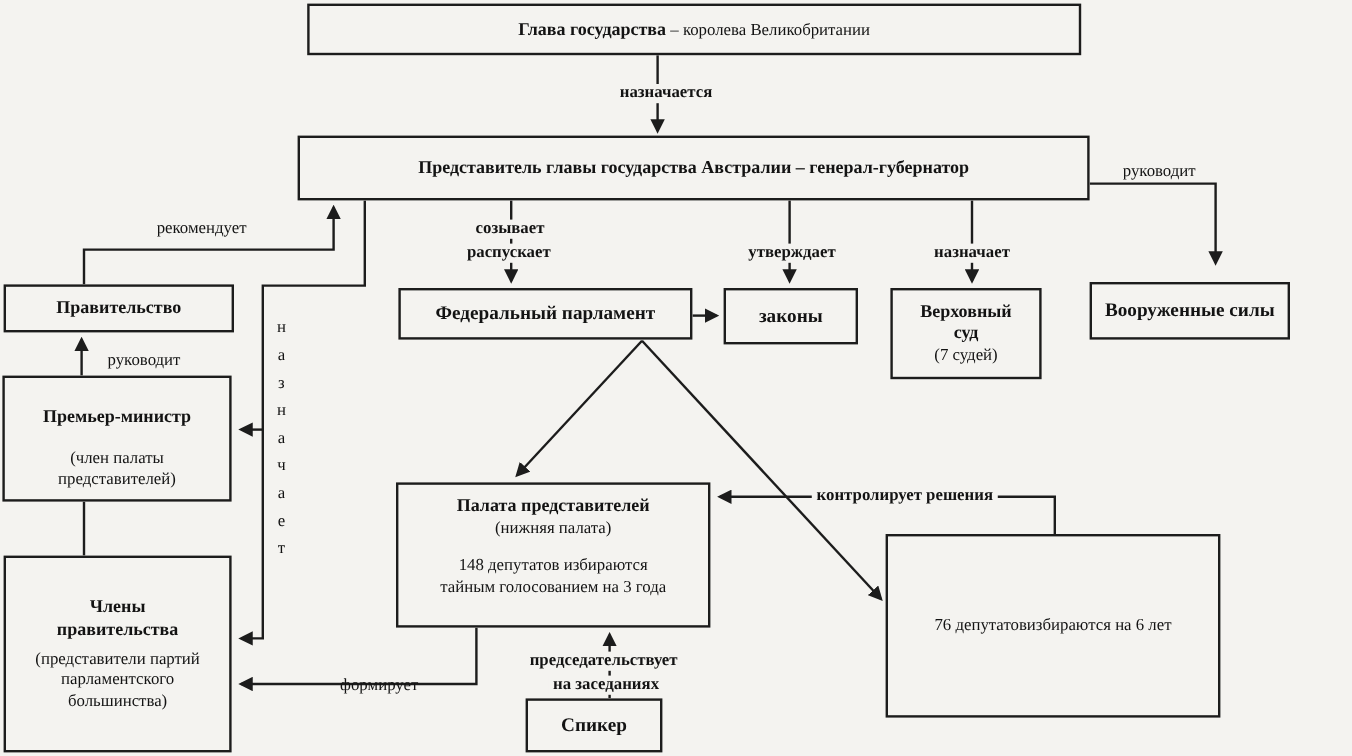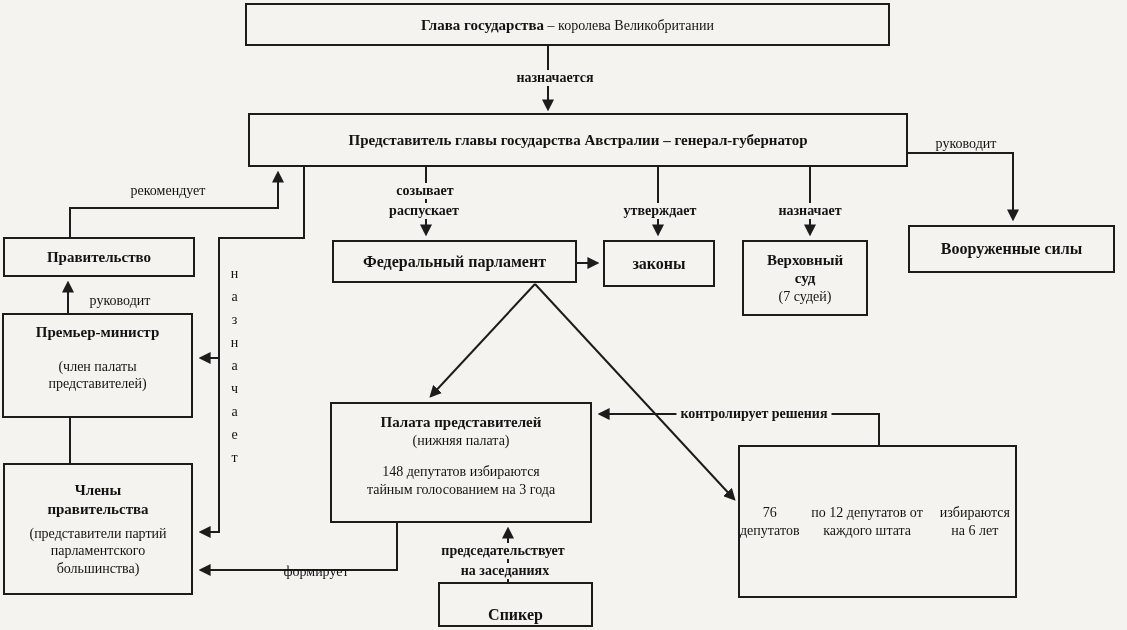--- a/index.html
+++ b/index.html
@@ -68,75 +68,74 @@
     <path d="M658,167 V234" marker-end="url(#arr)"></path>
     <path d="M810,167 V234" marker-end="url(#arr)"></path>
     <path d="M908,153 H1013 V219" marker-end="url(#arr)"></path>
     <path d="M535,284 L431,396" marker-end="url(#arr)"></path>
     <path d="M535,284 L734,499" marker-end="url(#arr)"></path>
     <path d="M879,445 V414 H600" marker-end="url(#arr)"></path>
     <path d="M397,523 V570 H201" marker-end="url(#arr)"></path>
     <path d="M508,582 V529" marker-end="url(#arr)"></path>
   </svg>
 
-  <div class="node" style="left:245px;top:3px;width:645px;height:43px;">
+  <div class="node" style="left:256px;top:3px;width:645px;height:43px;">
     <div><span class="node-title">Глава государства</span><span class="node-body"> – королева Великобритании</span></div>
   </div>
 
   <div class="node" style="left:3px;top:237px;width:192px;height:40px;">
     <div class="node-title">Правительство</div>
   </div>
 
   <div class="node" style="left:248px;top:113px;width:660px;height:54px;">
     <div class="node-title">Представитель главы государства Австралии – генерал-губернатор</div>
   </div>
 
-  <div class="node" style="left:2px;top:313px;width:191px;height:105px;justify-content:flex-start;padding-top:8px;">
+  <div class="node" style="left:2px;top:313px;width:191px;height:105px;justify-content:flex-start;padding-top:24px;">
     <div class="node-title">Премьер-министр</div>
     <div class="node-note" style="max-width:122px;margin-top:16px;">(член палаты представителей)</div>
   </div>
 
-  <div class="node" style="left:3px;top:463px;width:190px;height:132px;">
+  <div class="node" style="left:3px;top:463px;width:190px;height:164px;">
     <div class="node-title" style="max-width:120px;">Члены правительства</div>
     <div class="node-note" style="max-width:168px;margin-top:6px;">(представители партий парламентского большинства)</div>
   </div>
 
   <div class="node" style="left:332px;top:240px;width:245px;height:43px;">
     <div class="node-title" style="font-size:16px;">Федеральный парламент</div>
   </div>
 
   <div class="node" style="left:603px;top:240px;width:112px;height:47px;">
     <div class="node-title" style="font-size:16px;">законы</div>
   </div>
 
   <div class="node" style="left:742px;top:240px;width:126px;height:76px;">
     <div class="node-title" style="max-width:100px;">Верховный суд</div>
     <div class="node-note">(7 судей)</div>
   </div>
 
-  <div class="node" style="left:908px;top:225px;width:207px;height:48px;">
+  <div class="node" style="left:908px;top:235px;width:167px;height:48px;">
     <div class="node-title" style="font-size:16px;">Вооруженные силы</div>
   </div>
 
   <div class="node" style="left:330px;top:402px;width:262px;height:121px;justify-content:flex-start;padding-top:9px;">
     <div class="node-title">Палата представителей</div>
     <div class="node-note">(нижняя палата)</div>
     <div class="node-body" style="margin-top:14px;">148 депутатов избираются</div>
     <div class="node-body">тайным голосованием на 3 года</div>
   </div>
 
   <div class="node" style="left:738px;top:445px;width:279px;height:153px;justify-content:flex-start;">
     <div class="senate-bottom">
       <div class="node-body">76 депутатов</div>
-      <div class="node-body">по 12 депутатов от каждого штата</div>
       <div class="node-body">избираются на 6 лет</div>
     </div>
   </div>
 
-  <div class="node" style="left:438px;top:582px;width:155px;height:45px;justify-content:flex-end;">
+  <div class="node" style="left:438px;top:582px;width:114px;height:45px;">
     <div class="node-title" style="font-size:16px;">Спикер</div>
   </div>
 
   <div class="edge-label masked" style="left:555px;top:78px;">назначается</div>
   <div class="edge-label" style="left:168px;top:191px;">рекомендует</div>
   <div class="edge-label" style="left:120px;top:301px;">руководит</div>
   <div class="vertical-word">назначает</div>
   <div class="edge-label masked" style="left:425px;top:191px;">созывает</div>
   <div class="edge-label masked" style="left:424px;top:211px;">распускает</div>
   <div class="edge-label masked" style="left:660px;top:211px;">утверждает</div>

